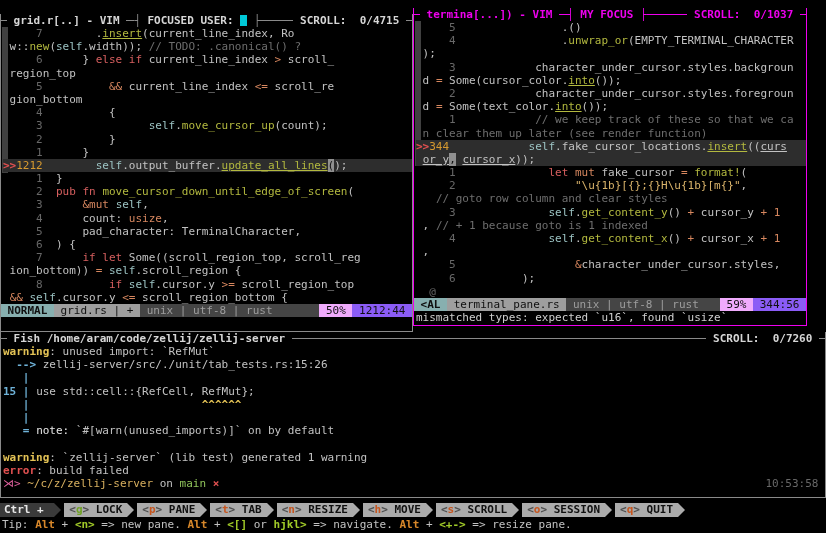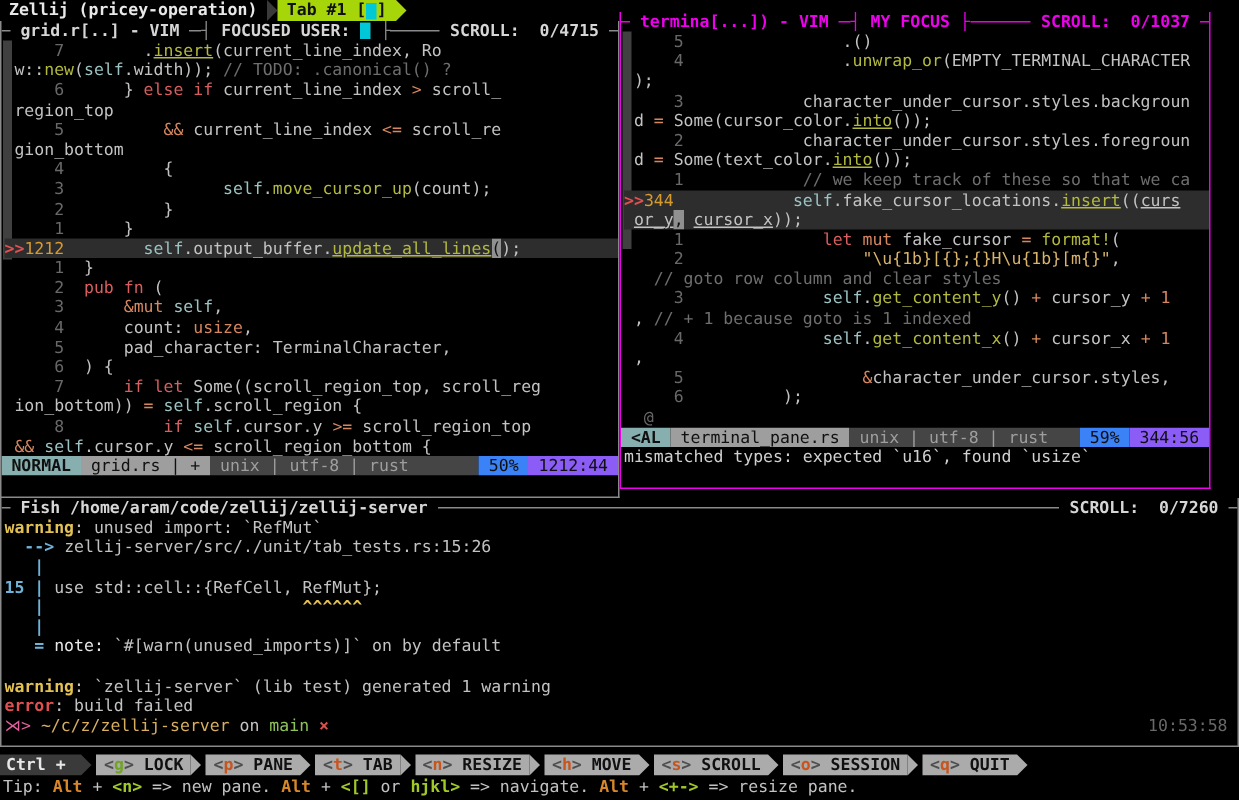--- a/index.html
+++ b/index.html
@@ -37,44 +37,38 @@
   .c-sign{color:#e05050;font-weight:bold} .c-lnr{color:#d79a2f}
   .c-cur{background:#909090;color:#111}
   .c-warn{color:#e3c255;font-weight:bold} .c-err{color:#e05050;font-weight:bold}
   .c-blu{color:#6fb3d9;font-weight:bold} .c-bold{color:#e8e8e8;font-weight:normal}
   .c-gold{color:#d7af5f} .c-grn{color:#8fc35a} .c-pk{color:#e0619e}
   
   .statusline{display:flex;height:13.2px;white-space:pre;overflow:hidden;}
   .s-mode{background:#87afaf;color:#101010;font-weight:bold}
   .s-file{background:#9e9e9e;color:#101010}
   .s-mid{background:#454545;color:#9e9e9e;flex:1}
-  .s-pct{background:#3b82f6;color:#101010}
+  .s-pct{background:#f0abfc;color:#101010}
   .s-pos{background:#8b5cf6;color:#101010}
   .echoline{height:13.2px;white-space:pre;color:#d0d0d0;padding-left:2px;}
   
   .ribbonbar{position:absolute;left:0;top:502px;width:826px;height:15px;display:flex;align-items:center;background:#000;white-space:pre;}
   .ctrlseg{display:flex;align-items:center;height:14px;background:#3a3a3a;color:#e8e8e8;font-weight:bold;padding:0 4px;}
   .rseg{display:flex;align-items:center;margin-right:3px;}
   .rtxt{display:flex;align-items:center;height:14px;background:#ababab;color:#101010;font-weight:bold;padding:0 5px;}
   .rarr{width:0;height:0;border-top:7px solid transparent;border-bottom:7px solid transparent;border-left:7px solid #ababab;}
   .rb{color:#4e4e4e;} .k-grn{color:#71a325} .k-org{color:#c7551e}
   
   .tipbar{position:absolute;left:0;top:517px;width:826px;height:16px;display:flex;align-items:center;background:#000;white-space:pre;padding-left:2px;}
 </style>
 </head>
 <body>
 
 <div class="screen">
 
-  <div class="topbar">
-    <span class="session">Zellij (pricey-operation)</span>
-    <span class="arr arr-dark"></span>
-    <span class="tabseg"><span> Tab #1 [</span><span class="cyanblock"></span><span>] </span></span>
-    <span class="arr arr-green"></span>
-  </div>
 
   <div class="pane pane-gray" style="left:0;top:14px;width:413px;height:318px;">
     <div class="ptitle">
       <span class="bline bline-gray" style="width:6px"></span>
       <span class="tt-gray"> grid.r[..] - VIM </span>
       <span class="bline bline-gray" style="width:8px"></span>
       <span class="bt-gray">┤</span>
       <span class="tt-gray"> FOCUSED USER: </span>
       <span class="cyanblock"></span>
       <span class="tt-gray"> </span>
@@ -90,21 +84,21 @@
         <div class="trow"><span class="c-dim">     6</span><span class="c-n">      } </span><span class="c-kw">else if</span><span class="c-n"> current_line_index </span><span class="c-op">&gt;</span><span class="c-n"> scroll_</span></div>
         <div class="trow"><span class="c-n"> region_top</span></div>
         <div class="trow"><span class="c-dim">     5</span><span class="c-n">          </span><span class="c-op">&amp;&amp;</span><span class="c-n"> current_line_index </span><span class="c-op">&lt;=</span><span class="c-n"> scroll_re</span></div>
         <div class="trow"><span class="c-n"> gion_bottom</span></div>
         <div class="trow"><span class="c-dim">     4</span><span class="c-n">          {</span></div>
         <div class="trow"><span class="c-dim">     3</span><span class="c-n">                </span><span class="c-slf">self</span><span class="c-n">.</span><span class="c-fn">move_cursor_up</span><span class="c-n">(count);</span></div>
         <div class="trow"><span class="c-dim">     2</span><span class="c-n">          }</span></div>
         <div class="trow"><span class="c-dim">     1</span><span class="c-n">      }</span></div>
         <div class="trow hl"><span class="c-sign">&gt;&gt;</span><span class="c-lnr">1212</span><span class="c-n">        </span><span class="c-slf">self</span><span class="c-n">.output_buffer.</span><span class="c-fnu">update_all_lines</span><span class="c-cur">(</span><span class="c-n">);</span></div>
         <div class="trow"><span class="c-dim">     1</span><span class="c-n">  }</span></div>
-        <div class="trow"><span class="c-dim">     2</span><span class="c-n">  </span><span class="c-kw">pub fn</span><span class="c-n"> </span><span class="c-n">(</span></div>
+        <div class="trow"><span class="c-dim">     2</span><span class="c-n">  </span><span class="c-kw">pub fn</span><span class="c-n"> </span><span class="c-fn">move_cursor_down_until_edge_of_screen</span><span class="c-n">(</span></div>
         <div class="trow"><span class="c-dim">     3</span><span class="c-n">      </span><span class="c-op">&amp;mut</span><span class="c-n"> </span><span class="c-slf">self</span><span class="c-n">,</span></div>
         <div class="trow"><span class="c-dim">     4</span><span class="c-n">      count: </span><span class="c-op">usize</span><span class="c-n">,</span></div>
         <div class="trow"><span class="c-dim">     5</span><span class="c-n">      pad_character: TerminalCharacter,</span></div>
         <div class="trow"><span class="c-dim">     6</span><span class="c-n">  ) {</span></div>
         <div class="trow"><span class="c-dim">     7</span><span class="c-n">      </span><span class="c-kw">if let</span><span class="c-n"> Some((scroll_region_top, scroll_reg</span></div>
         <div class="trow"><span class="c-n"> ion_bottom)) </span><span class="c-op">=</span><span class="c-n"> </span><span class="c-slf">self</span><span class="c-n">.scroll_region {</span></div>
         <div class="trow"><span class="c-dim">     8</span><span class="c-n">          </span><span class="c-kw">if</span><span class="c-n"> </span><span class="c-slf">self</span><span class="c-n">.cursor.y </span><span class="c-op">&gt;=</span><span class="c-n"> scroll_region_top</span></div>
         <div class="trow"><span class="c-n"> </span><span class="c-op">&amp;&amp;</span><span class="c-n"> </span><span class="c-slf">self</span><span class="c-n">.cursor.y </span><span class="c-op">&lt;=</span><span class="c-n"> scroll_region_bottom {</span></div>
       </div>
     <div class="statusline"><span class="s-mode"> NORMAL </span><span class="s-file"> grid.rs | + </span><span class="s-mid"> unix | utf-8 | rust</span><span class="s-pct"> 50% </span><span class="s-pos"> 1212:44 </span></div>
@@ -126,20 +120,21 @@
     <div class="scrollstrip" style="height:145px"></div>
     <div class="pcontent">
         <div class="trow"><span class="c-dim">     5</span><span class="c-n">                .</span><span class="c-n">()</span></div>
         <div class="trow"><span class="c-dim">     4</span><span class="c-n">                .</span><span class="c-fn">unwrap_or</span><span class="c-n">(EMPTY_TERMINAL_CHARACTER</span></div>
         <div class="trow"><span class="c-n"> );</span></div>
         <div class="trow"><span class="c-dim">     3</span><span class="c-n">            character_under_cursor.styles.backgroun</span></div>
         <div class="trow"><span class="c-n"> d </span><span class="c-op">=</span><span class="c-n"> Some(cursor_color.</span><span class="c-fnu">into</span><span class="c-n">());</span></div>
         <div class="trow"><span class="c-dim">     2</span><span class="c-n">            character_under_cursor.styles.foregroun</span></div>
         <div class="trow"><span class="c-n"> d </span><span class="c-op">=</span><span class="c-n"> Some(text_color.</span><span class="c-fnu">into</span><span class="c-n">());</span></div>
         <div class="trow"><span class="c-dim">     1</span><span class="c-n">            </span><span class="c-com">// we keep track of these so that we ca</span></div>
+        <div class="trow"><span class="c-com"> n clear them up later (see render function)</span></div>
         <div class="trow hl"><span class="c-sign">&gt;&gt;</span><span class="c-lnr">344</span><span class="c-n">            </span><span class="c-slf">self</span><span class="c-n">.fake_cursor_locations.</span><span class="c-fnu">insert</span><span class="c-n">((</span><span class="c-nu">curs</span></div>
         <div class="trow hl"><span class="c-n"> </span><span class="c-nu">or_y</span><span class="c-cur">,</span><span class="c-n"> </span><span class="c-nu">cursor_x</span><span class="c-n">));</span></div>
         <div class="trow"><span class="c-dim">     1</span><span class="c-n">              </span><span class="c-kw">let</span><span class="c-n"> </span><span class="c-op">mut</span><span class="c-n"> fake_cursor </span><span class="c-op">=</span><span class="c-n"> </span><span class="c-fn">format!</span><span class="c-n">(</span></div>
         <div class="trow"><span class="c-dim">     2</span><span class="c-n">                  </span><span class="c-str">"\u{1b}[{};{}H\u{1b}[m{}"</span><span class="c-n">,</span></div>
         <div class="trow"><span class="c-n">   </span><span class="c-com">// goto row column and clear styles</span></div>
         <div class="trow"><span class="c-dim">     3</span><span class="c-n">              </span><span class="c-slf">self</span><span class="c-n">.</span><span class="c-fn">get_content_y</span><span class="c-n">() </span><span class="c-op">+</span><span class="c-n"> cursor_y </span><span class="c-op">+</span><span class="c-n"> </span><span class="c-op">1</span></div>
         <div class="trow"><span class="c-n"> , </span><span class="c-com">// + 1 because goto is 1 indexed</span></div>
         <div class="trow"><span class="c-dim">     4</span><span class="c-n">              </span><span class="c-slf">self</span><span class="c-n">.</span><span class="c-fn">get_content_x</span><span class="c-n">() </span><span class="c-op">+</span><span class="c-n"> cursor_x </span><span class="c-op">+</span><span class="c-n"> </span><span class="c-op">1</span></div>
         <div class="trow"><span class="c-n"> ,</span></div>
         <div class="trow"><span class="c-dim">     5</span><span class="c-n">                  </span><span class="c-op">&amp;</span><span class="c-n">character_under_cursor.styles,</span></div>

